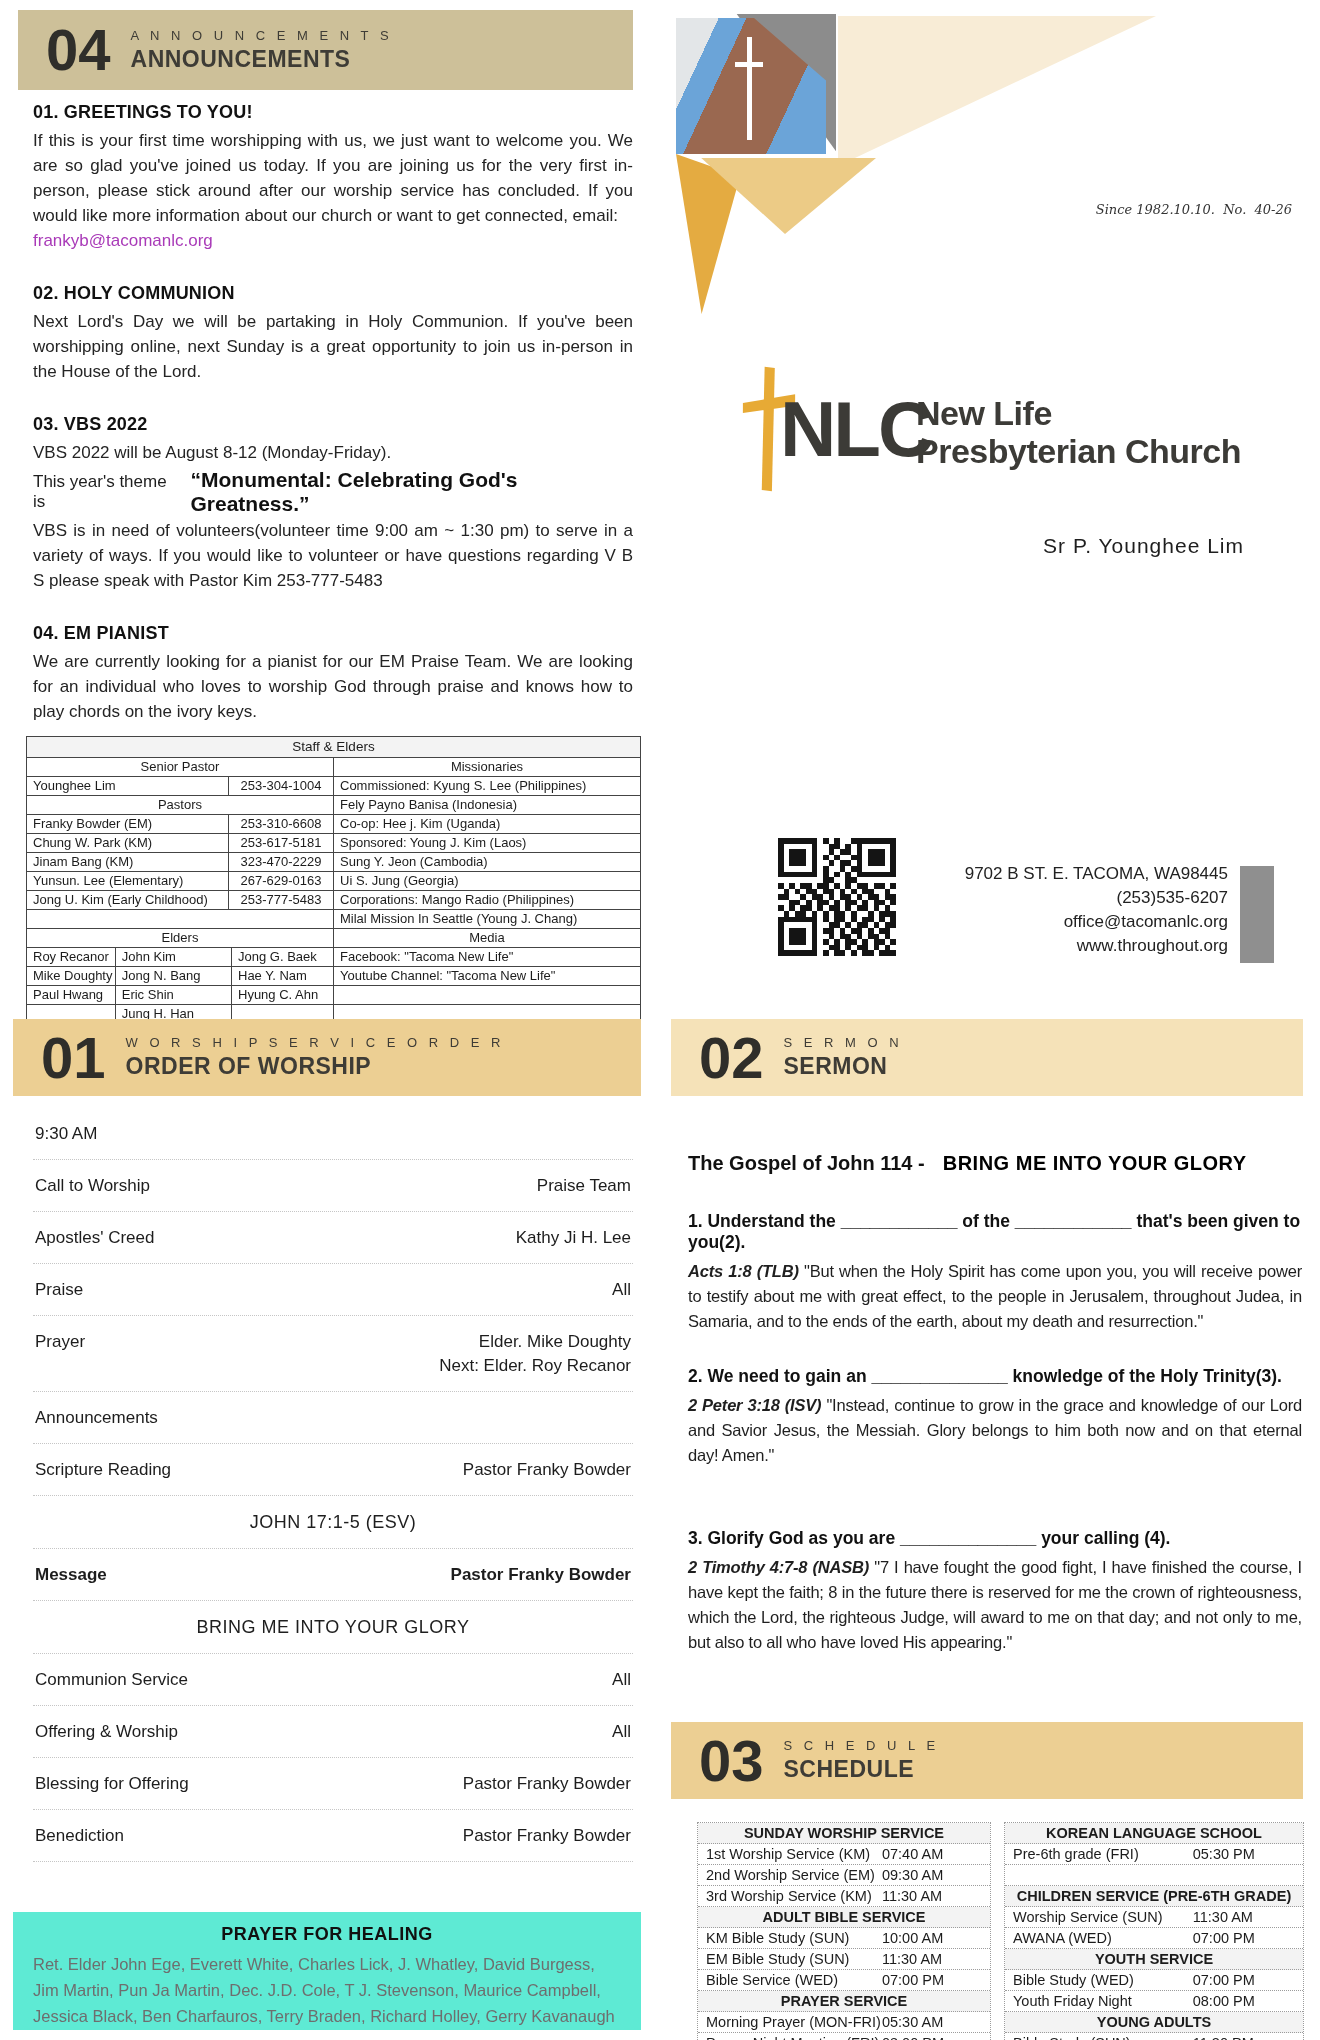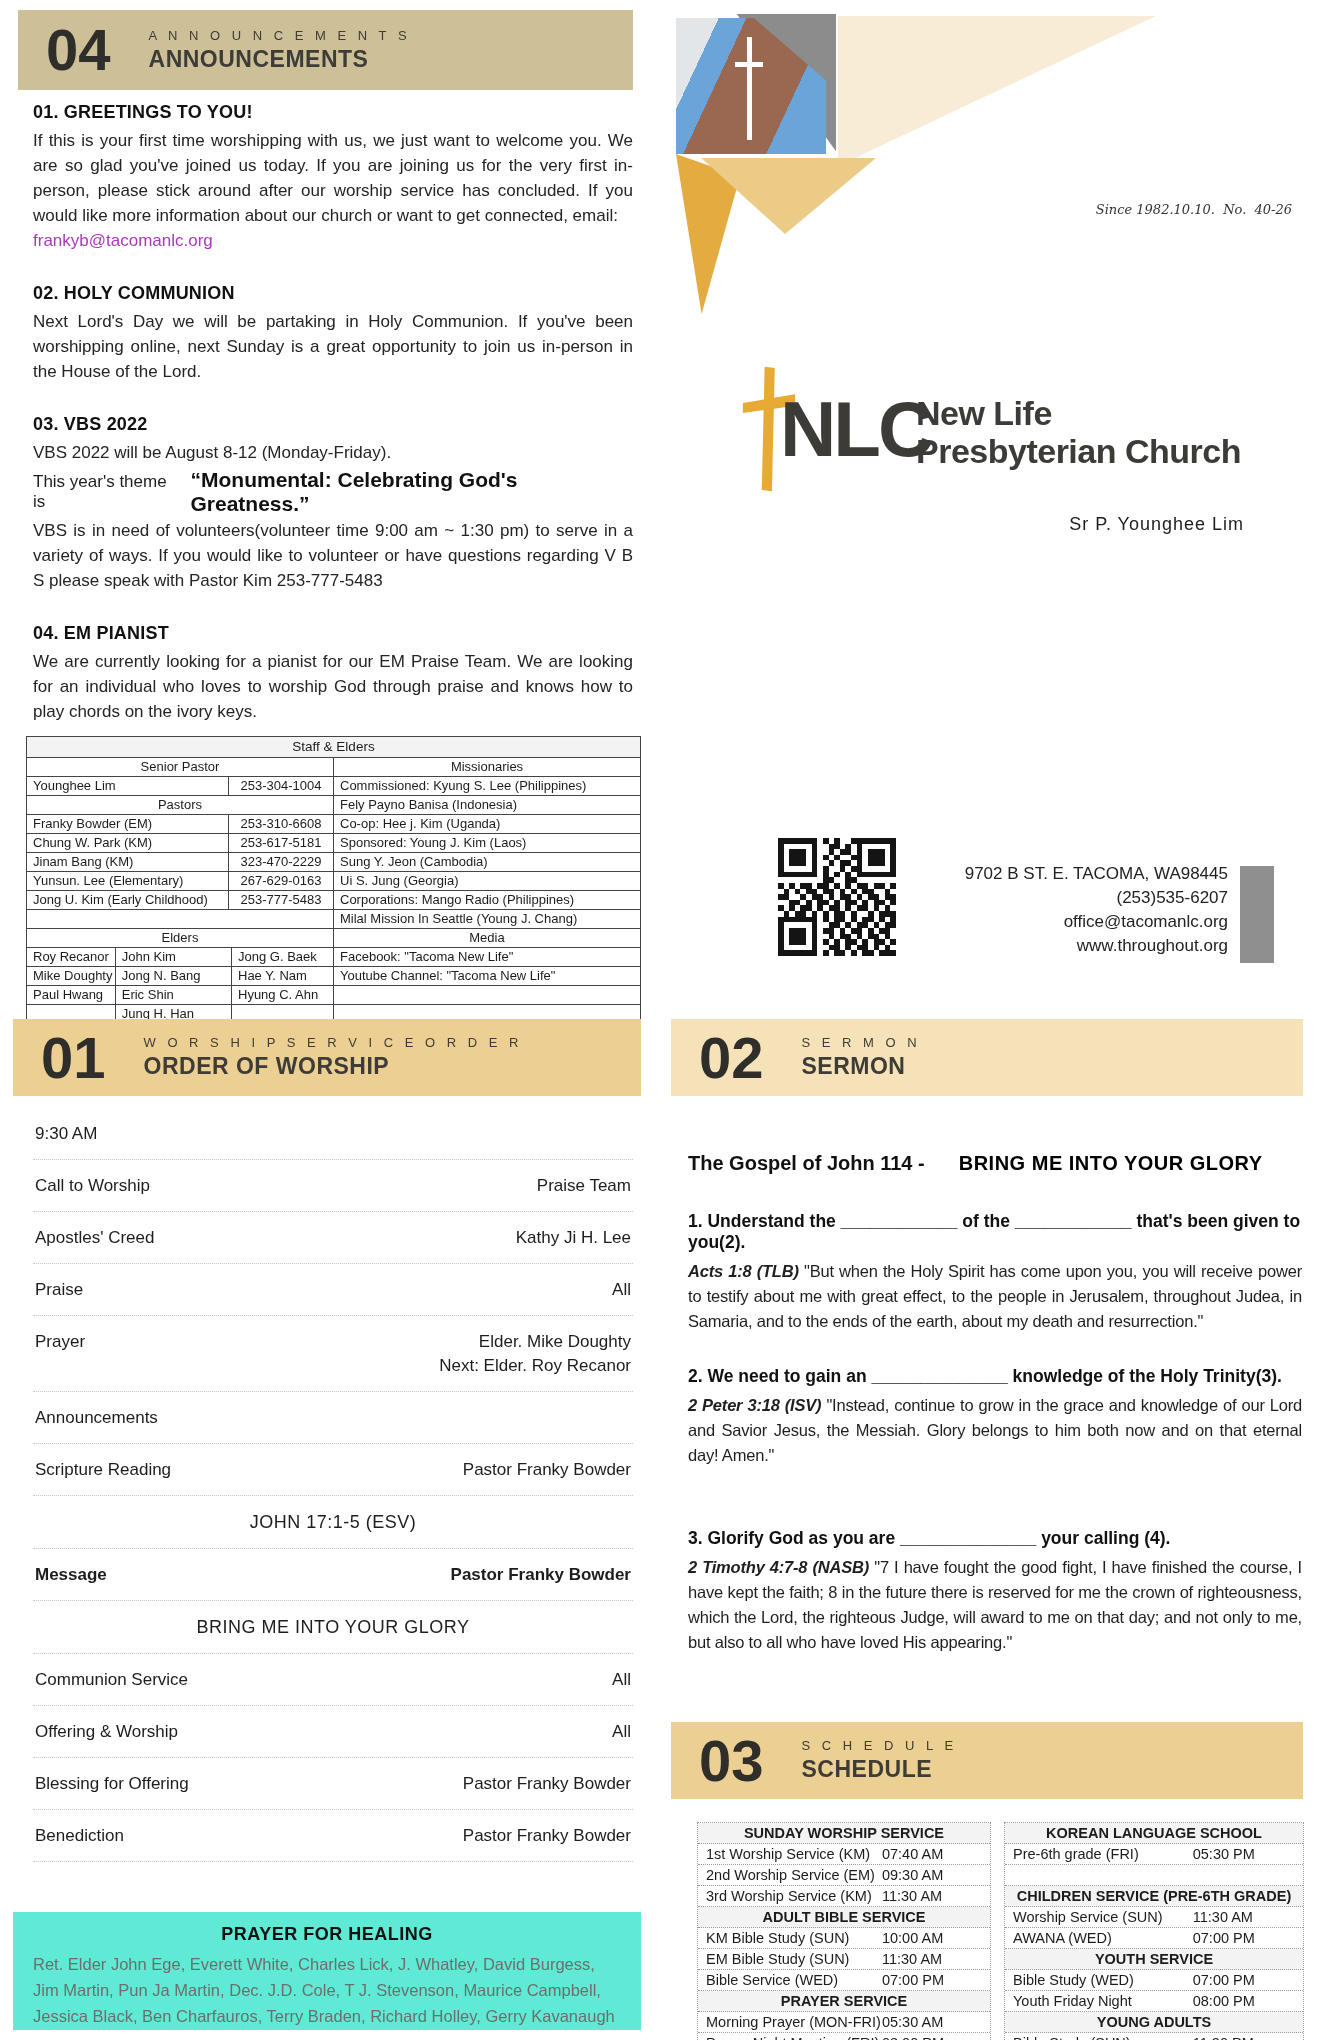--- a/index.html
+++ b/index.html
@@ -1,20 +1,20 @@
 <!DOCTYPE html>
 <html><head>
 <meta charset="utf-8">
 <style>
   html,body{margin:0;padding:0;background:#fff;}
   .page{position:relative;width:1320px;height:2040px;background:#ffffff;overflow:hidden;
         font-family:"Liberation Sans","DejaVu Sans",sans-serif;color:#1e1e1e;}
 
   
-  .bar{position:absolute;display:flex;align-items:center;gap:18px;}
+  .bar{position:absolute;display:flex;align-items:center;}
   .bar .num{font-size:58px;font-weight:700;color:#2f2e2a;margin-left:28px;line-height:1;}
   .bar .txt{margin-left:20px;}
   .bar .sp{font-size:13px;letter-spacing:4px;color:#3e3c36;font-weight:500;white-space:nowrap;}
   .bar .ti{font-size:23px;color:#3e3c36;font-weight:600;letter-spacing:.5px;margin-top:3px;}
   #bar-ann{left:18px;top:10px;width:615px;height:80px;background:#cdc099;}
   #bar-order{left:13px;top:1019px;width:628px;height:77px;background:#eccf93;}
   #bar-sermon{left:671px;top:1019px;width:632px;height:77px;background:#f5e2b8;}
   #bar-sched{left:671px;top:1722px;width:632px;height:77px;background:#eccf93;}
 
   
@@ -77,35 +77,35 @@
   
   .datebox{position:absolute;left:950px;top:194px;width:342px;text-align:right;}
   .datebox .d{font-size:28px;font-weight:700;color:#2b2b2b;letter-spacing:1px;}
   .datebox .s{font-size:13px;font-style:italic;font-family:"DejaVu Serif",serif;color:#333;
               margin-top:8px;white-space:pre;}
   .logo-cross{position:absolute;left:740px;top:360px;width:58px;height:138px;}
   .logo-nlc{position:absolute;left:780px;top:390px;font-size:78px;font-weight:800;color:#3c3b37;
             letter-spacing:-3px;line-height:1;}
   .logo-name{position:absolute;left:916px;top:394px;font-size:34px;font-weight:800;color:#3c3b37;
              line-height:38px;letter-spacing:-.5px;}
-  .sr-line{position:absolute;left:900px;top:514px;width:344px;text-align:right;font-size:18px;
+  .sr-line{position:absolute;left:900px;top:534px;width:344px;text-align:right;font-size:21px;
            color:#1e1e1e;font-weight:500;letter-spacing:1px;}
 
   
   .qr{position:absolute;left:778px;top:838px;width:118px;height:118px;display:grid;
       grid-template-columns:repeat(21,1fr);grid-template-rows:repeat(21,1fr);background:#fff;}
   .qr div{background:#fff;}
   .qr div.q1{background:#141414;}
   .contact{position:absolute;left:880px;top:862px;width:348px;text-align:right;font-size:17px;
            line-height:24px;color:#222;}
   .graybar{position:absolute;left:1240px;top:866px;width:34px;height:97px;background:#8f8f8f;}
 
   
   .sermon{position:absolute;left:688px;top:1146px;width:614px;}
-  .sermon .headline{display:flex;align-items:baseline;gap:34px;margin-top:6px;}
+  .sermon .headline{display:flex;align-items:baseline;gap:18px;margin-top:6px;}
   .sermon .h1{font-size:20px;font-weight:700;color:#111;}
   .sermon .h2{font-size:20px;font-weight:800;color:#000;letter-spacing:.5px;}
   .sermon .pt{font-size:17.5px;font-weight:700;color:#111;}
   .sermon .pt1{margin-top:36px;}
   .sermon .q{font-size:16.5px;line-height:25px;text-align:justify;color:#1f1f1f;margin-top:6px;letter-spacing:-.2px;}
   .sermon .q .ref{font-weight:700;font-style:italic;}
   .sermon .pt2{margin-top:32px;}
   .sermon .pt3{margin-top:60px;}
 
   

